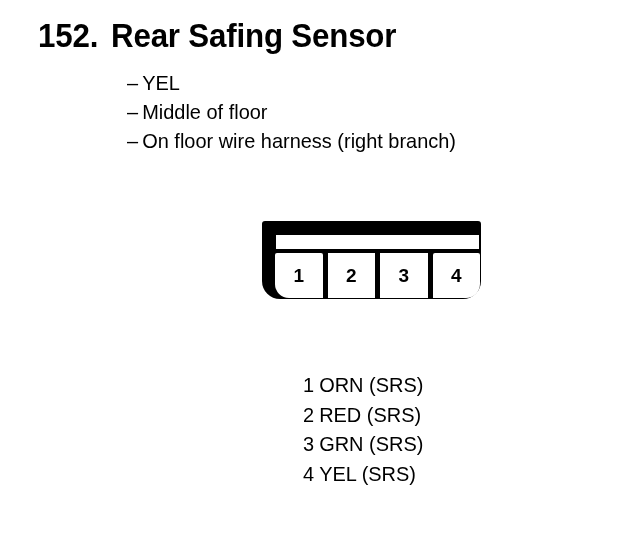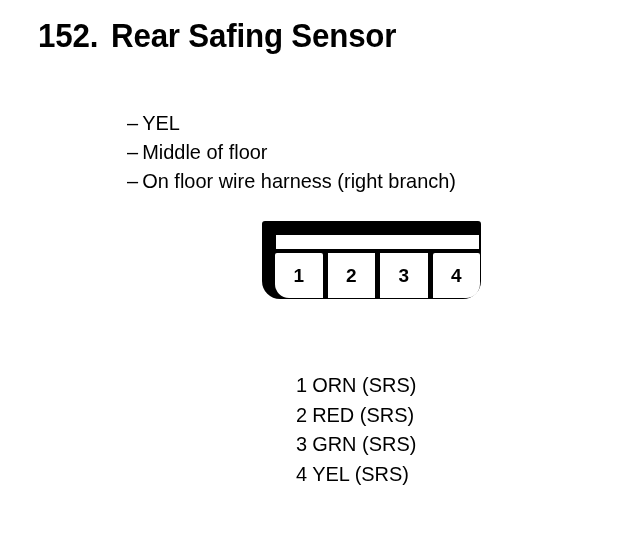--- a/index.html
+++ b/index.html
@@ -32,21 +32,20 @@
   #page-title .title-num {
     margin-right: 14px;
   }
 
   
   #description-list {
     position: absolute;
     left: 127px;
     top: 68px;
     width: 480px;
-    margin-top: 40px;
   }
   #description-list .desc-line {
     display: block;
     font-size: 21px;
     line-height: 29px;
     white-space: nowrap;
     transform: scaleX(0.95);
     transform-origin: left top;
   }
   #description-list .desc-dash {
@@ -105,21 +104,21 @@
   #connector-cavities .cavity:first-child {
     border-radius: 2px 2px 0 14px;
   }
   #connector-cavities .cavity:last-child {
     border-radius: 2px 2px 14px 0;
   }
 
   
   #pin-legend {
     position: absolute;
-    left: 296px;
+    left: 303px;
     top: 370px;
   }
   #pin-legend .legend-row {
     display: block;
     font-size: 21px;
     line-height: 29.5px;
     white-space: nowrap;
     transform: scaleX(0.95);
     transform-origin: left top;
   }

